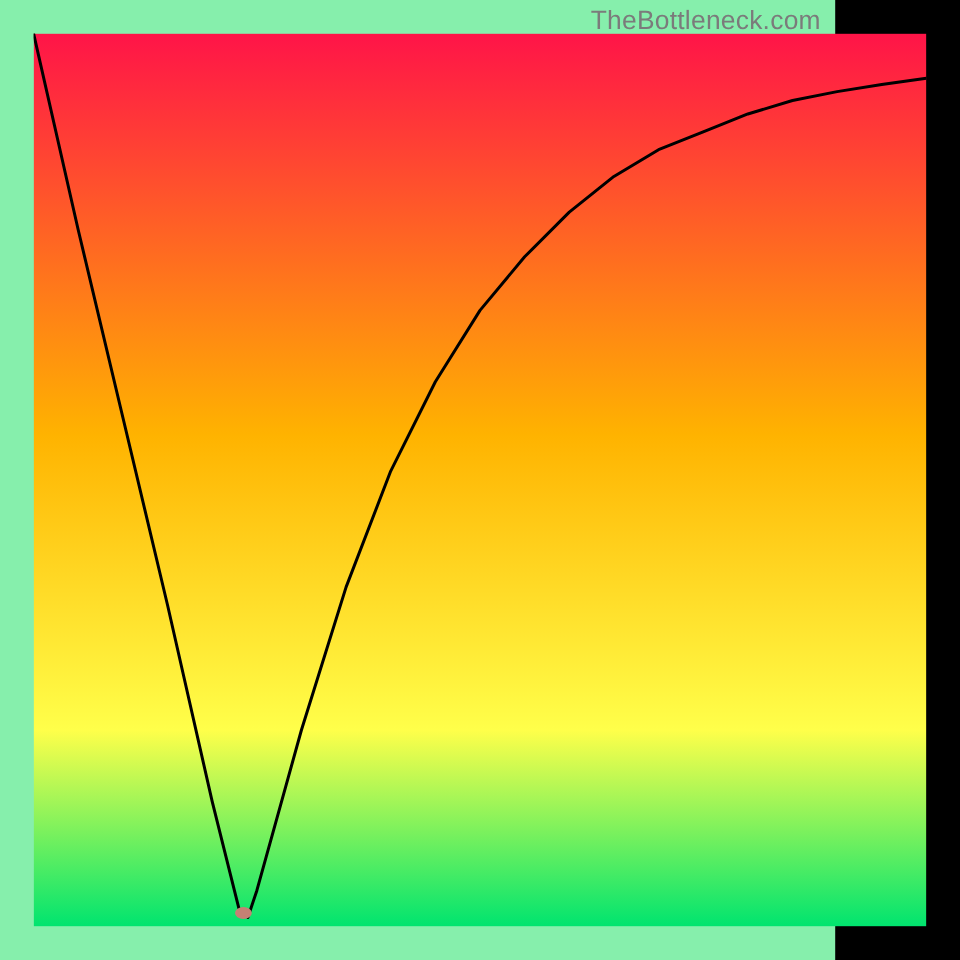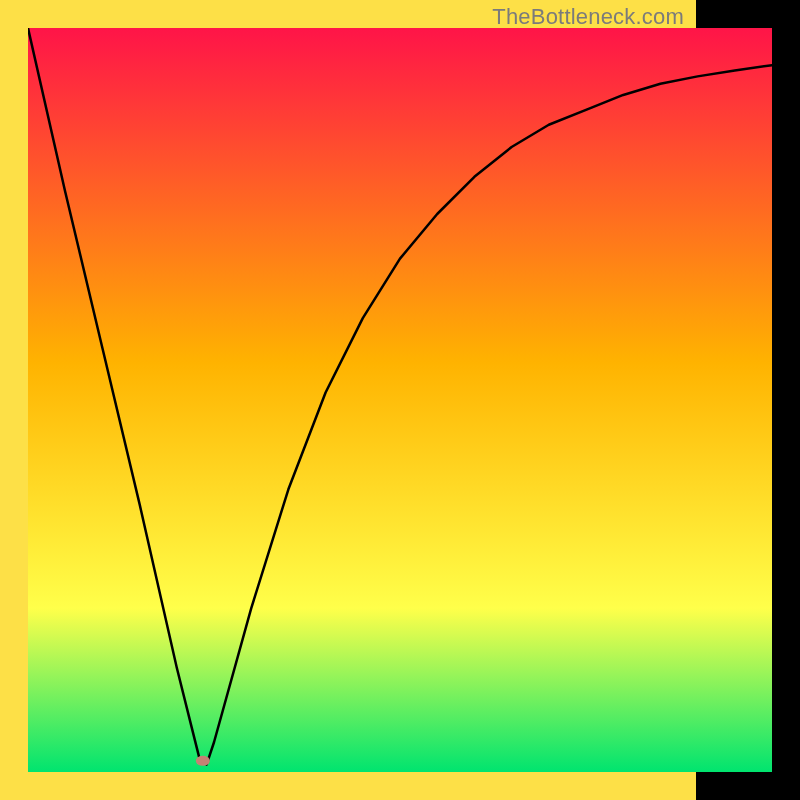--- a/index.html
+++ b/index.html
@@ -8,21 +8,21 @@
     width: 800px;
     height: 800px;
     overflow: hidden;
     background: #000;
     font-family: Arial, Helvetica, sans-serif;
   }
   .container {
     position: relative;
     width: 696px;
     height: 800px;
-    background: #fde047;
+    background: #86efac;
   }
   .watermark {
     position: absolute;
     top: 4px;
     right: 12px;
     color: #7b7b7b;
     font-size: 22px;
     font-weight: 400;
     letter-spacing: 0.2px;
     z-index: 10;

